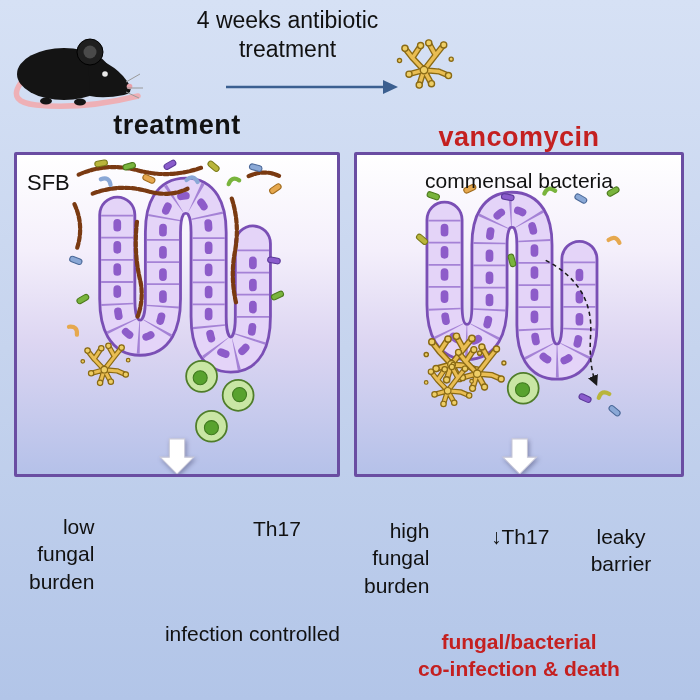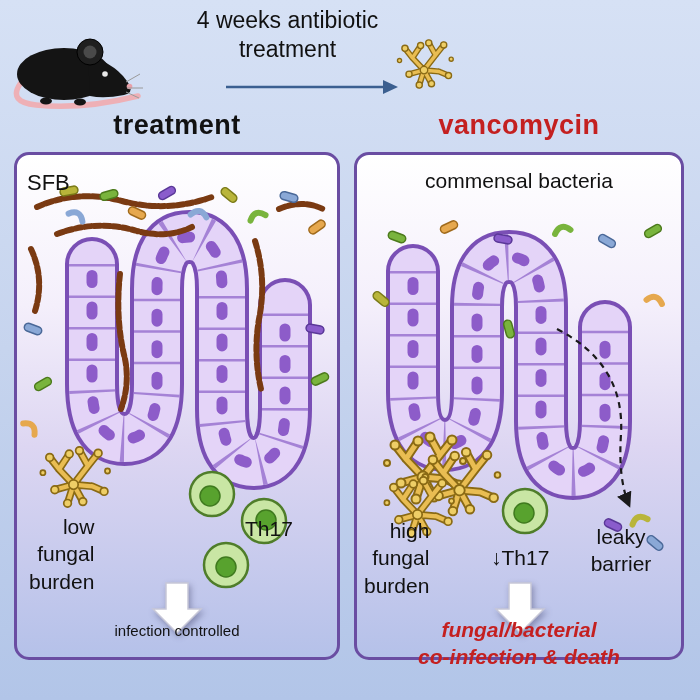--- a/index.html
+++ b/index.html
@@ -5,32 +5,32 @@
   html,body{margin:0;padding:0;}
   #stage{
     position:relative;width:700px;height:700px;overflow:hidden;
     background:linear-gradient(180deg,#d6e1f5 0%,#c6d4ee 50%,#b2c5e8 100%);
     font-family:"Liberation Sans",sans-serif;color:#111;
   }
   .abs{position:absolute;}
   .preline{white-space:pre-line;text-align:right;}
   .hdr-text{font-size:23px;line-height:1.25;text-align:center;}
   .col-title{font-size:27px;font-weight:bold;text-align:center;letter-spacing:.5px;}
-  .red{color:#c42020;}
+  .red{color:#c42020;margin-top:12px;}
   .panel{
-    position:absolute;top:152px;height:508px;box-sizing:border-box;
-    border:3px solid #6a4da2;border-radius:15px;
+    position:absolute;top:152px;height:325px;box-sizing:border-box;
+    border:3px solid #6a4da2;border-radius:2px;
     background:linear-gradient(180deg,#ffffff 0%,#f4effb 30%,#ddd6f2 58%,#b5c1e9 100%);
   }
   #panel-left{left:14px;width:326px;}
   #panel-right{left:354px;width:330px;}
   .panel svg{position:absolute;left:0;top:0;width:100%;height:100%;display:block;}
   .plabel{position:absolute;font-size:21px;line-height:1.3;}
-  .footer-left{font-size:15px;text-align:center;}
-  .footer-right{font-size:21px;font-weight:bold;text-align:center;line-height:1.3;font-style:italic;}
+  .footer-left{font-size:21px;text-align:right;}
+  .footer-right{font-size:21px;font-weight:bold;text-align:center;line-height:1.3;}
   .shadow{filter:drop-shadow(2px 3px 3px rgba(50,50,90,.40));}
   .italic{font-style:italic;}
 </style>
 </head>
 <body>
 
 <div id="stage">
 
   <svg width="0" height="0" style="position:absolute" aria-hidden="true">
     <defs>
@@ -170,21 +170,21 @@
             <circle cx="0" cy="2" r="10" fill="#58a22e" stroke="#3f7a1e" stroke-width="1.5"></circle>
           </g>
       </g>
 
       <polygon class="shadow" points="149,404 171,404 171,430 184,430 160,454 136,430 149,430" fill="#ffffff" stroke="#c8c8d8" stroke-width="1.5"></polygon>
     </svg>
     <div class="plabel" style="left:10px;top:14px;font-size:22px">SFB</div>
     <div class="plabel preline" style="left:12px;top:358px">low
 fungal
 burden</div>
-    <div class="plabel" style="left:228px;top:360px">Th17</div>
+    <div class="plabel" style="left:236px;top:360px">Th17</div>
   </div>
 
   <div id="panel-right" class="panel">
     <svg viewBox="0 0 324 454">
       <defs>
         <marker id="ah" viewBox="0 0 10 10" refX="8" refY="5" markerWidth="7" markerHeight="7" orient="auto-start-reverse">
           <path d="M0,0 L10,5 L0,10 z" fill="#1a1a1a"></path>
         </marker>
       </defs>
 
@@ -255,21 +255,21 @@
             <rect x="-9" y="-4" width="18" height="8" rx="4" fill="#8aa8d6" stroke="#4a6898"></rect>
           </g>
       </g>
 
       <polygon class="shadow" points="152,404 174,404 174,430 187,430 163,454 139,430 152,430" fill="#ffffff" stroke="#c8c8d8" stroke-width="1.5"></polygon>
     </svg>
     <div class="plabel" style="left:0;top:12px;width:100%;text-align:center">commensal bacteria</div>
     <div class="plabel preline" style="left:7px;top:362px">high
 fungal
 burden</div>
-    <div class="plabel" style="left:134px;top:389px">↓Th17</div>
+    <div class="plabel" style="left:134px;top:368px">↓Th17</div>
     <div class="plabel preline" style="left:214px;top:368px;width:100px;text-align:center">leaky
 barrier</div>
   </div>
 
   <div class="abs footer-left" style="left:14px;top:622px;width:326px">infection controlled</div>
   <div class="abs footer-right red preline" style="left:354px;top:616px;width:330px">fungal/bacterial
 co-infection &amp; death</div>
 
 </div>
 

